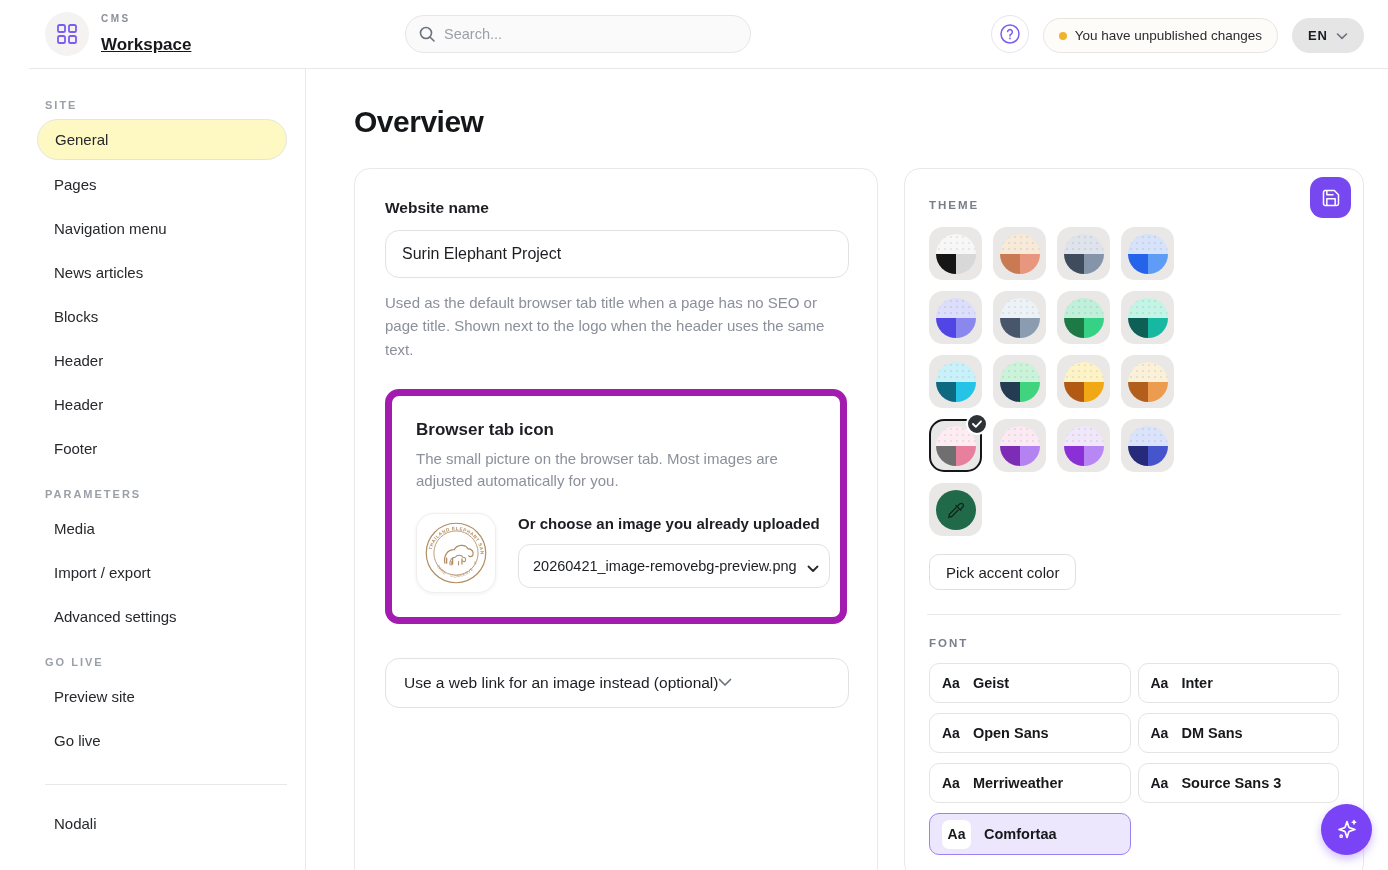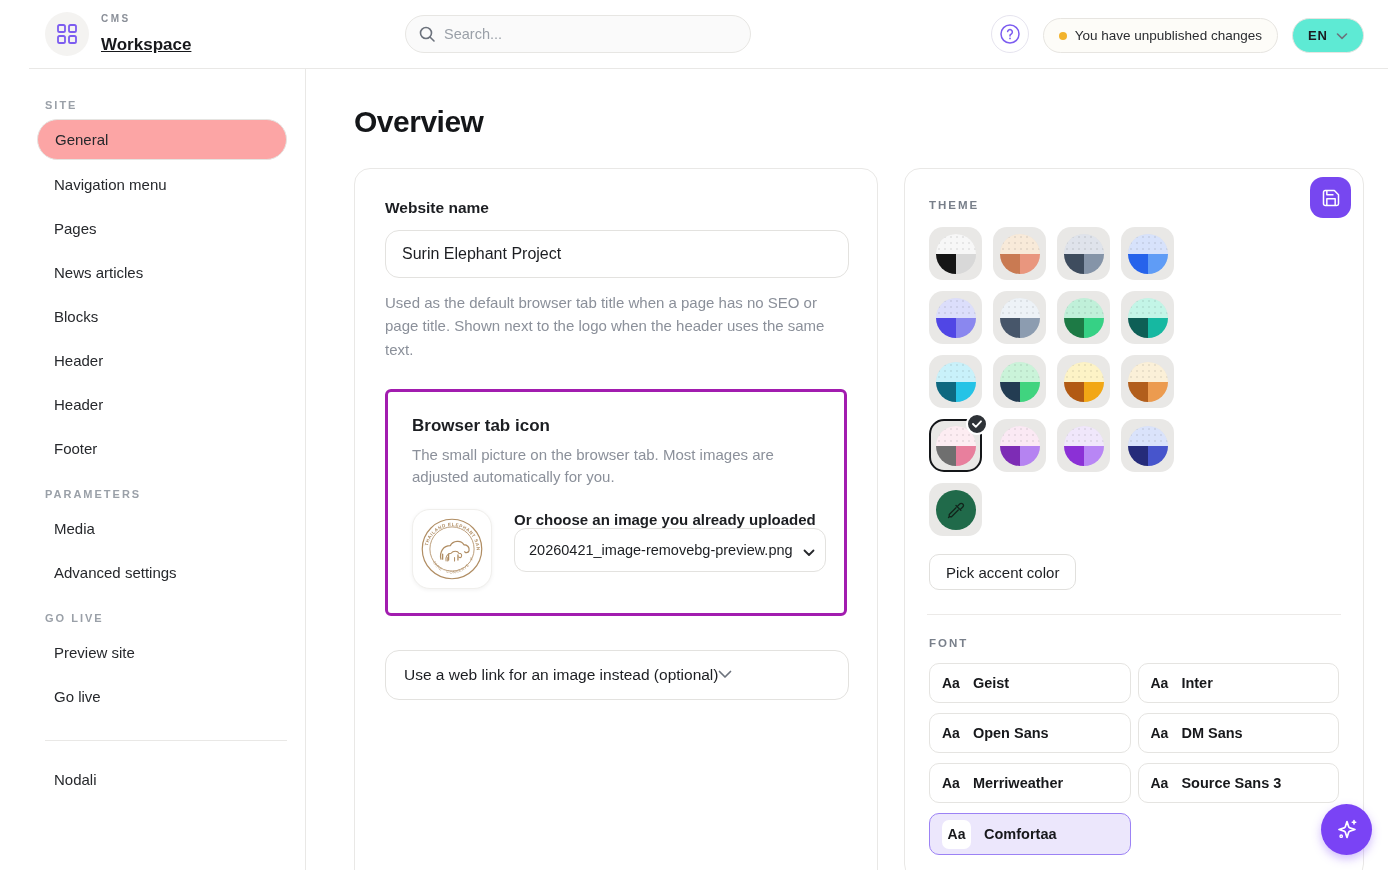--- a/index.html
+++ b/index.html
@@ -21,34 +21,34 @@
     font-family:"Liberation Sans", sans-serif; }
   .search-input::placeholder { color:#9aa0a8; }
   .search-icon { position:absolute; left:13px; top:10px; }
   .hdr-right { margin-left:auto; display:flex; align-items:flex-end; gap:14px; }
   .help-btn { width:38px; height:38px; border-radius:50%; background:#fff;
     border:1px solid #e6e4ef; display:flex; align-items:center; justify-content:center; cursor:pointer; }
   .pill { height:35px; border-radius:18px; display:flex; align-items:center; gap:8px;
     padding:0 15px; font-size:13.5px; background:#fff; border:1px solid #e7e5e1; cursor:pointer; }
   .pill.unpub { background:#fdfcf8; color:#2a2c30; }
   .dot { width:8px; height:8px; border-radius:50%; }
-  .pill.lang { background:#5eead4; font-weight:700; letter-spacing:1px; font-size:13px; }
+  .pill.lang { background:#e5e5e5; font-weight:700; letter-spacing:1px; font-size:13px; }
   .pill.user { font-weight:700; font-size:14.5px; padding:0 16px; height:37px; }
 
   
   .body { flex:1; display:flex; min-height:0; }
   .sidebar { width:277px; flex:0 0 277px; border-right:1px solid #e9e8e6; padding-top:12px;
     display:flex; flex-direction:column; }
   .side-label { font-size:11px; font-weight:700; letter-spacing:2px; color:#9aa0a8;
     margin:18px 0 6px 16px; }
   .side-label:first-child { margin-top:18px; }
   .side-item { height:44px; display:flex; align-items:center; padding-left:25px;
     font-size:15px; color:#26282c; cursor:pointer; }
   .side-item.active { margin:2px 18px 2px 8px; height:41px; padding-left:17px;
-    background:#fca5a5; border:1px solid #e5e4e1; border-radius:21px; }
+    background:#fef9c3; border:1px solid #e5e4e1; border-radius:21px; }
   .side-divider { border:none; border-top:1px solid #e9e8e6; margin:22px 18px 0 16px; }
   .side-footer { height:44px; display:flex; align-items:center; padding-left:25px;
     margin-top:16px; font-size:15px; font-weight:400; color:#26282c; cursor:pointer; }
 
   
   .main { flex:1; position:relative; padding:36px 24px 0 48px; overflow:hidden; }
   .page-title { font-size:30px; font-weight:800; letter-spacing:-0.5px; color:#141619; }
   .save-btn { position:absolute; top:108px; right:37px; width:41px; height:41px;
     border-radius:13px; background:#7747f0; border:none; display:flex; align-items:center;
     justify-content:center; cursor:pointer; }
@@ -56,29 +56,29 @@
   .card { background:#fff; border:1px solid #e9e8e6; border-radius:16px; }
   .card-left { width:524px; min-height:740px; padding:30px; }
   .card-right { width:471px; padding:24px; }
 
   .fld-label { font-size:15.5px; font-weight:700; color:#1c1e22; }
   .text-input { margin-top:13px; width:464px; height:48px; border:1px solid #e3e2df;
     border-radius:14px; padding:0 16px; font-size:16px; color:#1c1e22; outline:none;
     font-family:"Liberation Sans", sans-serif; }
   .helper { margin-top:13px; font-size:15px; line-height:1.55; color:#8b909a; }
 
-  .nested-card { margin-top:28px; border:3px solid #a21caf; border-radius:6px; padding:24px; }
+  .nested-card { margin-top:28px; border:7px solid #a21caf; border-radius:14px; padding:24px; }
   .nested-title { font-size:17px; font-weight:700; color:#1c1e22; }
   .nested-desc { margin-top:8px; font-size:15px; line-height:1.5; color:#8b909a; }
   .icon-row { margin-top:20px; display:flex; gap:22px; }
   .favicon-tile { width:80px; height:80px; border-radius:18px; background:#fff;
     border:1px solid #f0efec; box-shadow:0 1px 4px rgba(0,0,0,.06);
     display:flex; align-items:center; justify-content:center; flex:0 0 auto; }
   .choose-label { font-size:15px; font-weight:700; color:#1c1e22; margin-top:2px; }
-  .select-wrap { position:relative; width:312px; }
+  .select-wrap { position:relative; margin-top:12px; width:312px; }
   .file-select { width:312px; height:44px; border:1px solid #e3e2df; border-radius:12px;
     background:#fff; padding:0 30px 0 14px; font-size:14.5px; color:#1c1e22;
     appearance:none; -webkit-appearance:none; outline:none; cursor:pointer;
     font-family:"Liberation Sans", sans-serif; }
   .select-chevron { position:absolute; right:11px; top:15px; pointer-events:none; }
 
   .weblink-bar { margin-top:34px; width:464px; height:50px; border:1px solid #e3e2df;
     border-radius:14px; display:flex; align-items:center; 
     padding:0 18px; font-size:15.5px; color:#1c1e22; background:#fff; cursor:pointer; }
 
@@ -173,30 +173,31 @@
       </div>
 
     </div>
   </div>
 
   <div class="body">
 
     <nav class="sidebar">
       <div class="side-label">SITE</div>
       <div class="side-item active">General</div>
+      <div class="side-item">Pages</div>
       <div class="side-item">Navigation menu</div>
-      <div class="side-item">Pages</div>
       <div class="side-item">News articles</div>
       <div class="side-item">Blocks</div>
       <div class="side-item">Header</div>
       <div class="side-item">Header</div>
       <div class="side-item">Footer</div>
 
       <div class="side-label">PARAMETERS</div>
       <div class="side-item">Media</div>
+      <div class="side-item">Import / export</div>
       <div class="side-item">Advanced settings</div>
 
       <div class="side-label">GO LIVE</div>
       <div class="side-item">Preview site</div>
       <div class="side-item">Go live</div>
 
       <hr class="side-divider">
       <div class="side-footer">Nodali</div>
     </nav>
 

